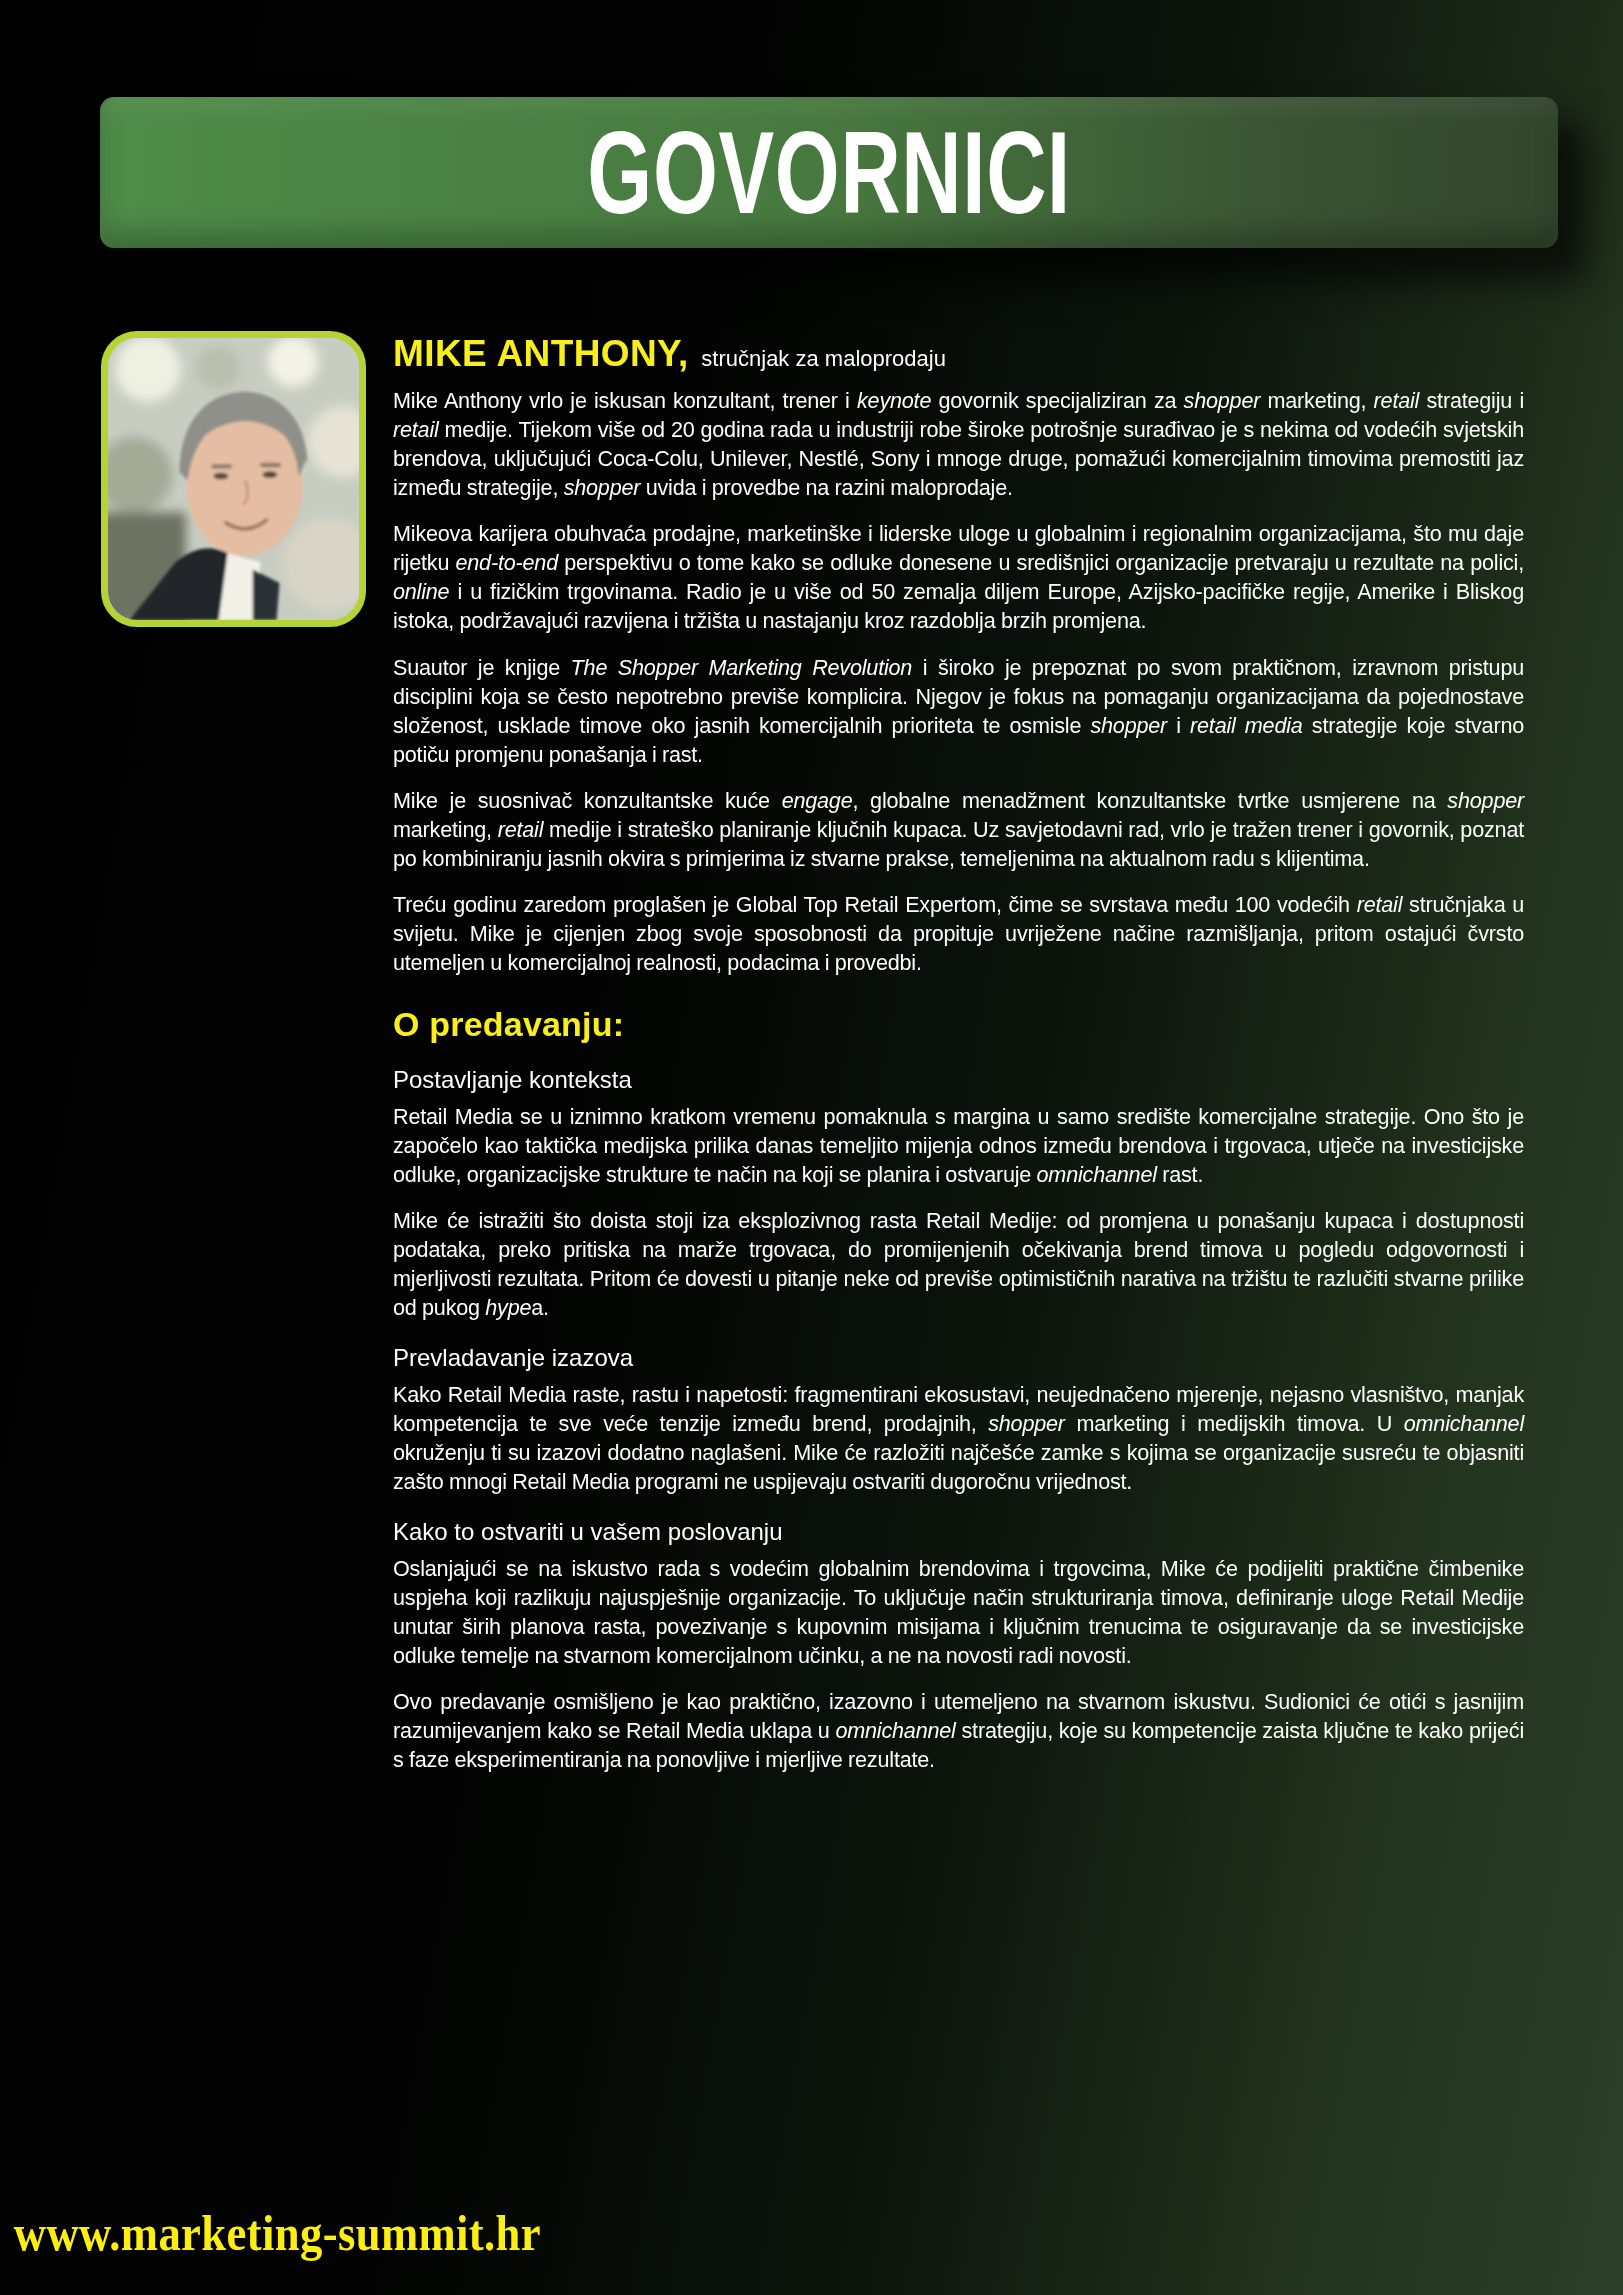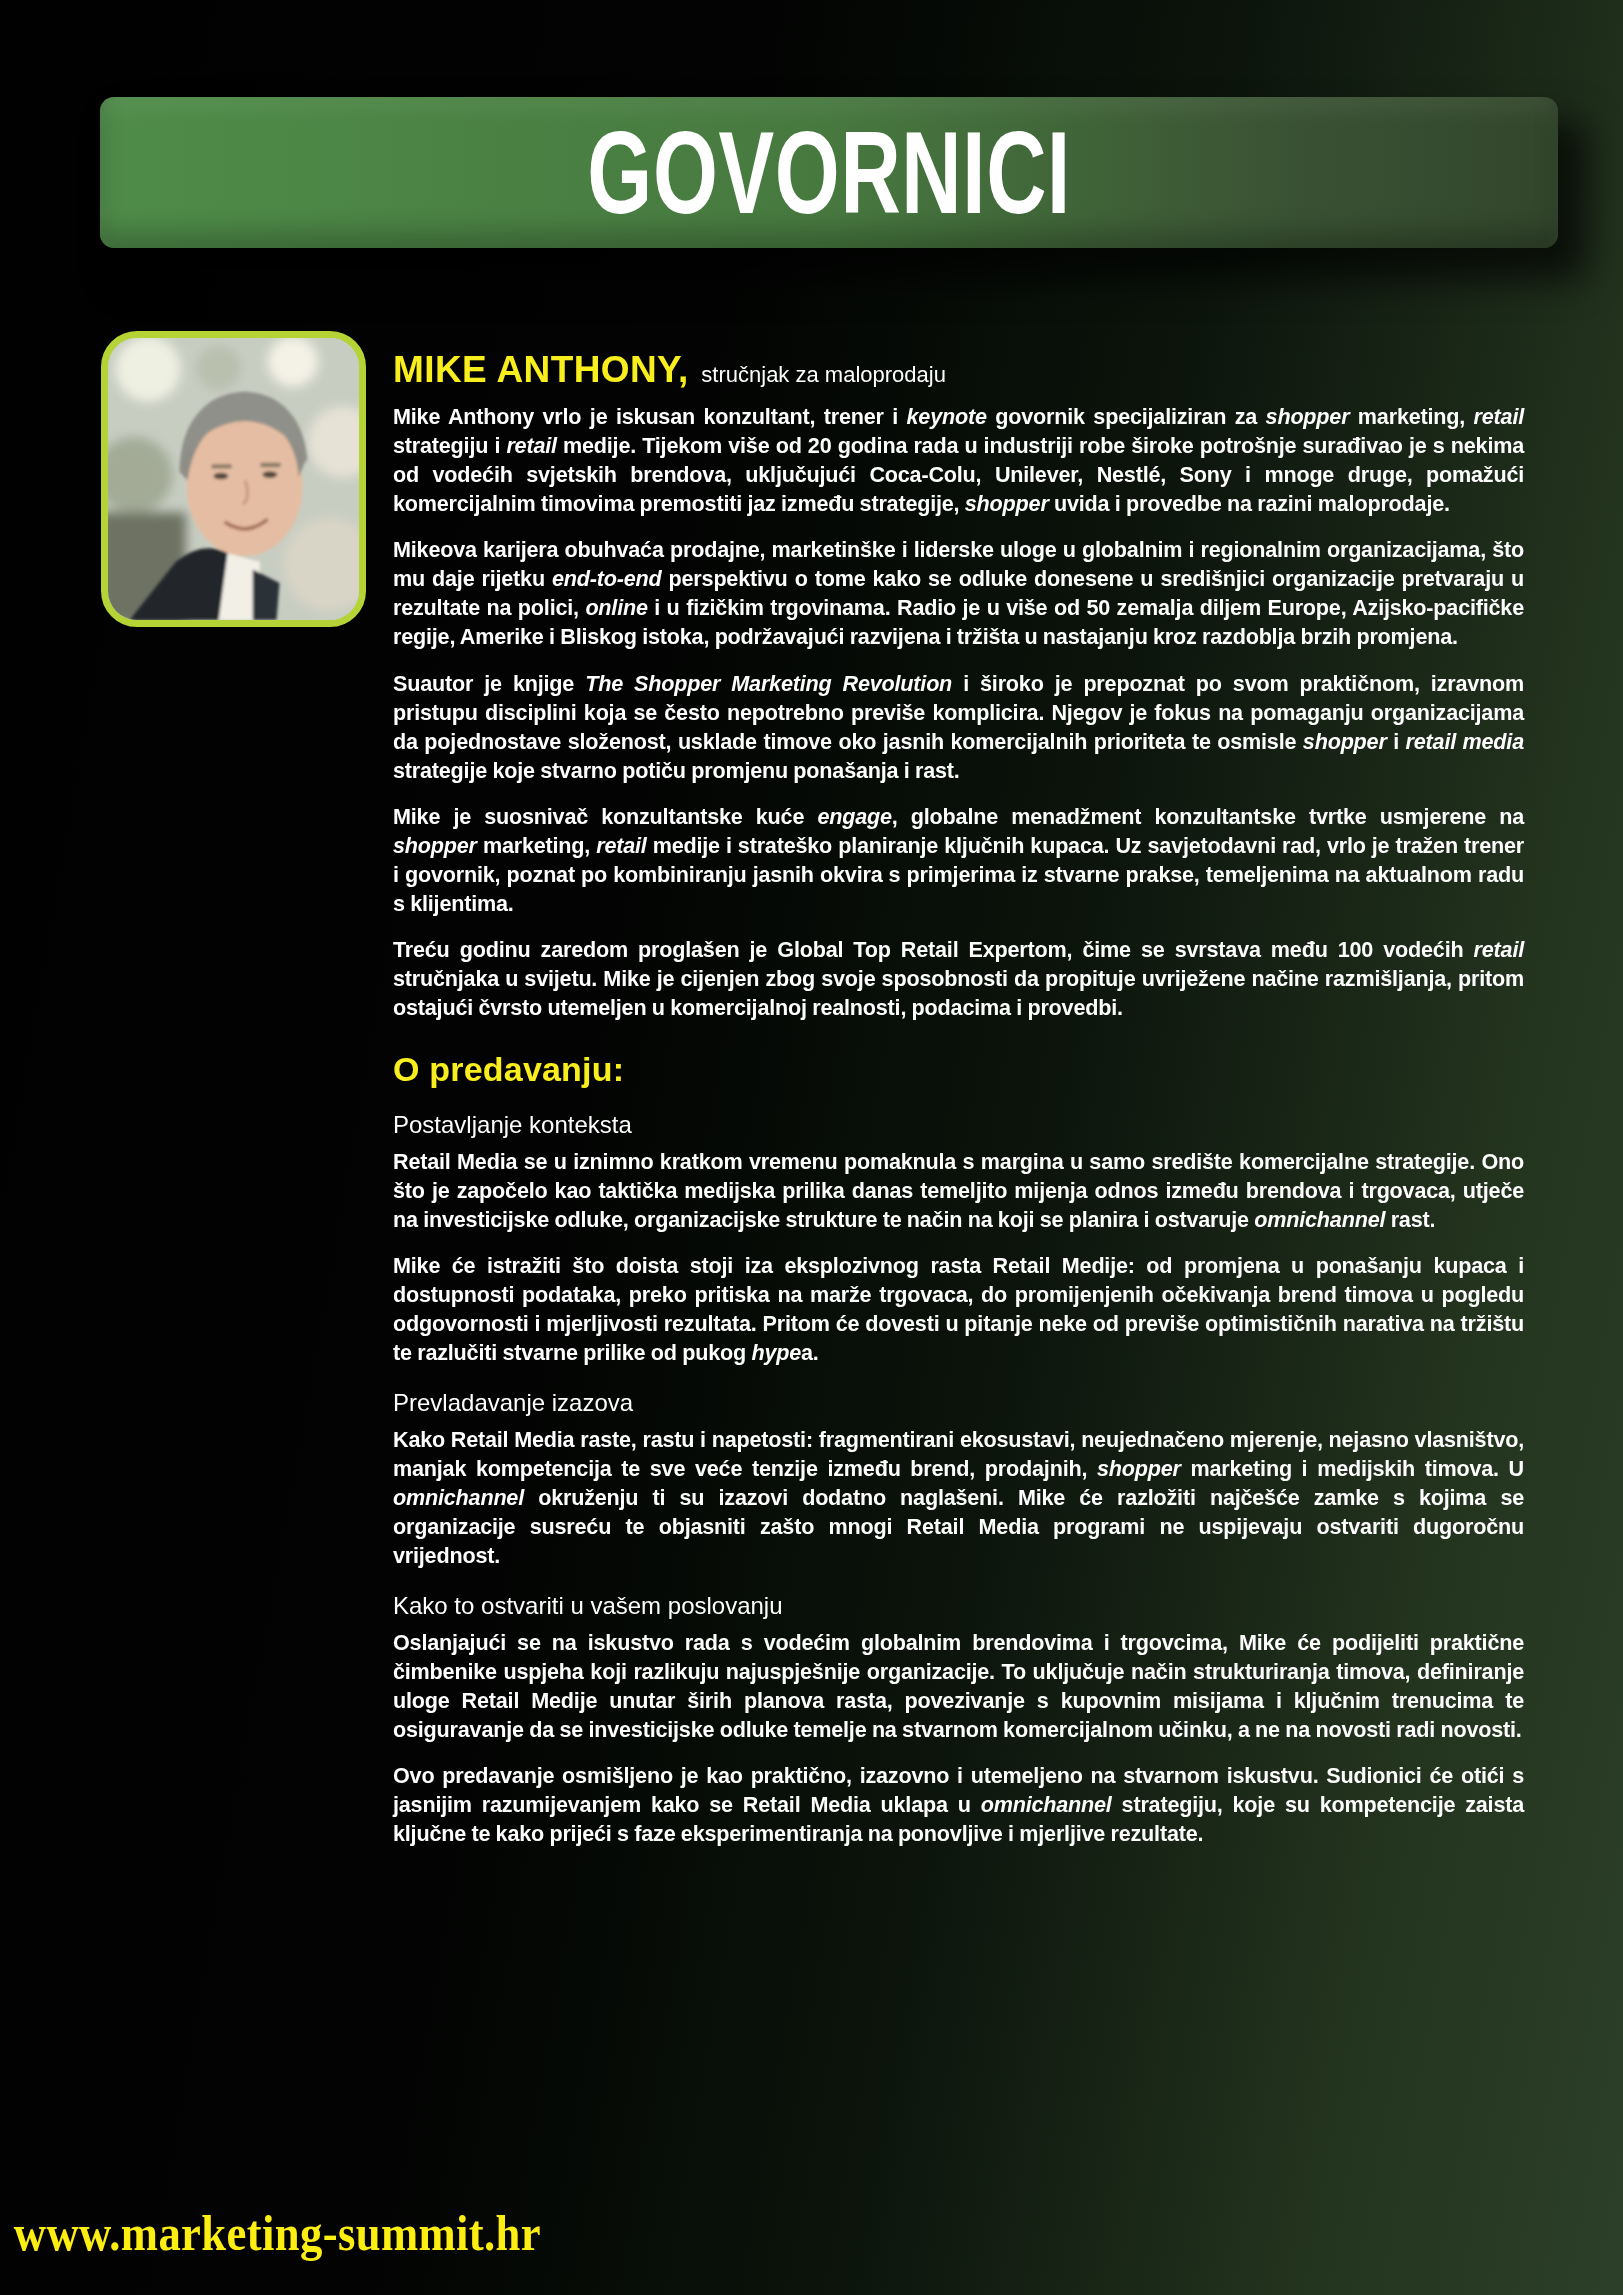--- a/index.html
+++ b/index.html
@@ -19,26 +19,26 @@
   .banner-title{
     color:#ffffff;font-weight:bold;font-size:97px;letter-spacing:0.8px;
     transform:scale(.86,1.2);transform-origin:center;white-space:nowrap;
   }
   .photo{
     position:absolute;left:101px;top:331px;width:265px;height:296px;box-sizing:border-box;
     border:7.9px solid #b5d334;border-radius:36px;overflow:hidden;background:#c8cdc2;
   }
   .photo svg{display:block;width:100%;height:100%;}
   .content{position:absolute;left:393px;top:333px;width:1131px;color:#ffffff;}
-  .name-row{display:flex;align-items:baseline;gap:12.6px;margin:16px 0 11px 0;}
+  .name-row{display:flex;align-items:baseline;gap:12.6px;margin:0 0 11px 0;}
   .speaker-name{color:#f8ed1d;font-weight:bold;font-size:37px;letter-spacing:0.4px;}
   .speaker-role{color:#ffffff;font-weight:normal;font-size:22px;}
   .content p{
     font-size:21.6px;line-height:29px;margin:0 0 17.3px 0;
-    text-align:justify;letter-spacing:-0.2px;word-spacing:-0.4px;font-weight:bold;
+    text-align:justify;letter-spacing:-0.2px;word-spacing:-0.4px;
   }
   .content p em{font-style:italic;}
   h2.about-heading{
     color:#f8ed1d;font-size:34px;font-weight:bold;margin:28px 0 12.6px 0;letter-spacing:0.2px;
   }
   h3.subheading{font-size:24px;font-weight:normal;margin:22px 0 7.9px 0;color:#fff;}
   .footer-url{
     position:absolute;left:0;bottom:36px;width:100%;text-align:left;font-family:Liberation Serif, serif;
   }
   .footer-url a{

